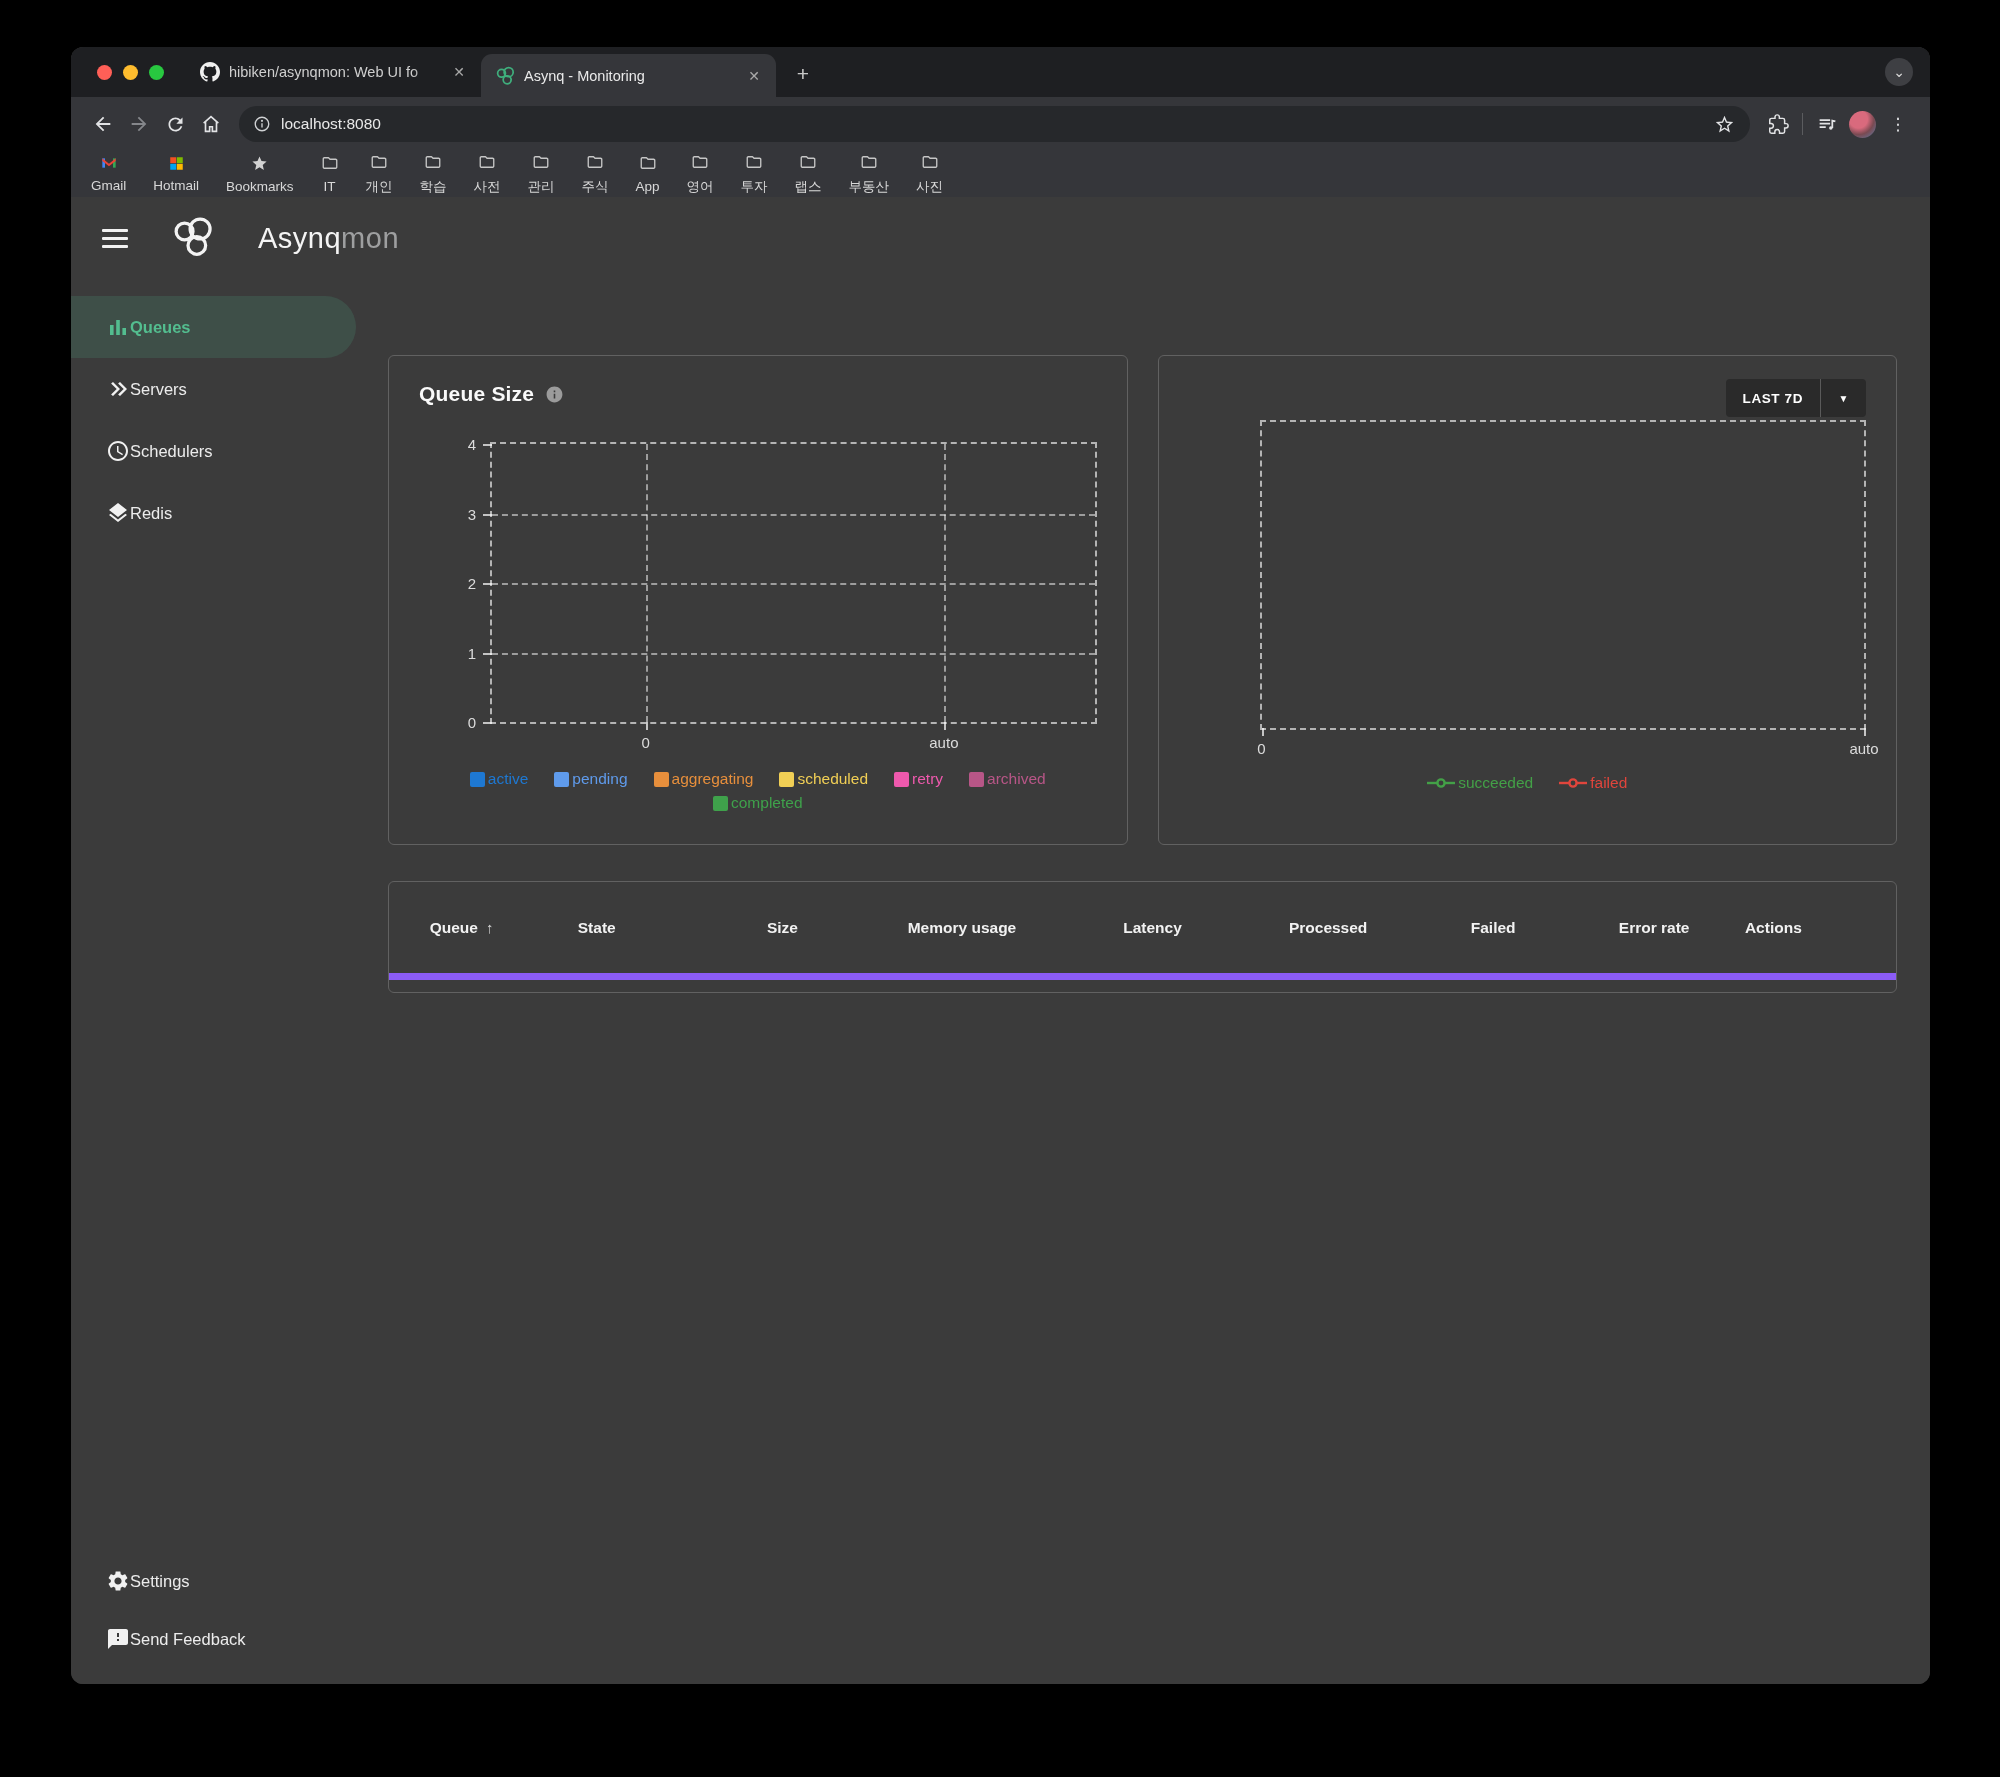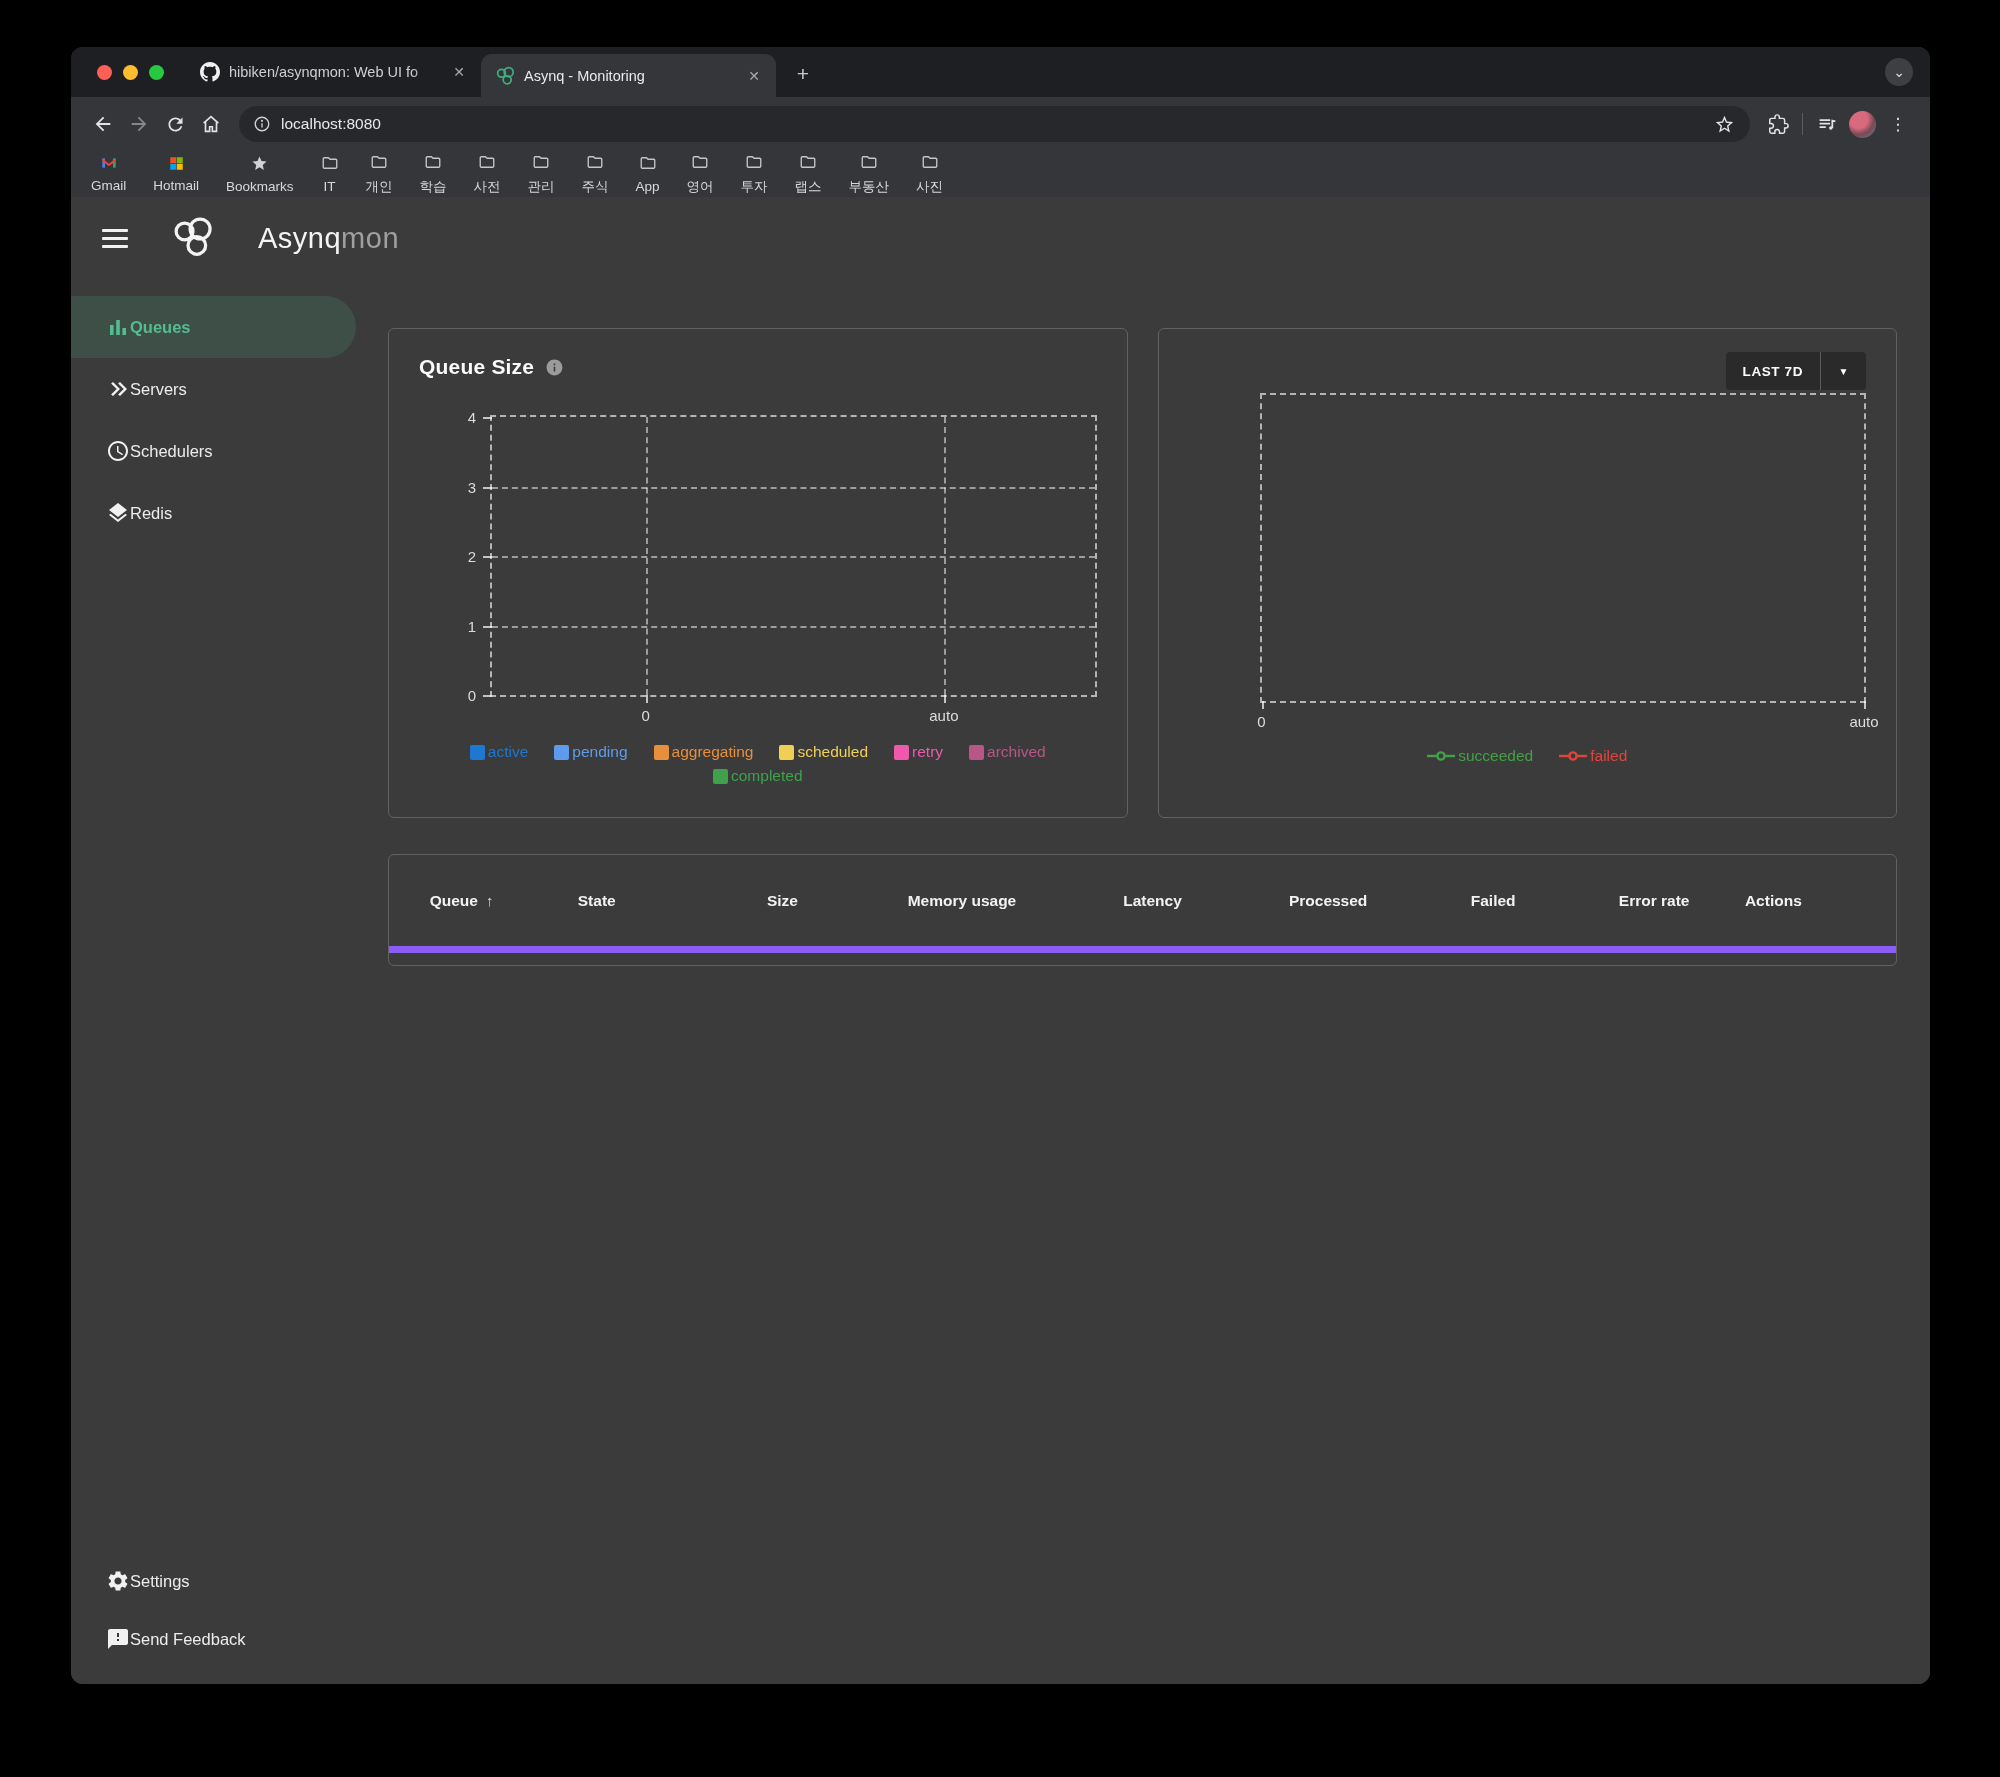--- a/index.html
+++ b/index.html
@@ -48,21 +48,21 @@
   .nav-item { height:62px; display:flex; align-items:center; padding-left:35px; color:#ececec; font-size:16.5px; font-weight:500; }
   .nav-item .nicon { width:24px; height:24px; flex:none; color:#f1f1f1; }
   .nav-item .nlabel { }
   .nav-item.active { border-radius:0 31px 31px 0; font-weight:bold; }
   .nav-list { margin-top:17px; }
   .side-footer { position:absolute; left:0; right:0; bottom:16px; }
   .side-footer .nav-item { height:58px; }
 
   .main { position:absolute; left:317px; top:0; width:1509px; }
   .cards-row { display:flex; gap:30px; margin-top:131px; }
-  .card { background:#3b3b3b; border:1px solid #616161; border-radius:6px; }
+  .card { background:#3b3b3b; border:1px solid #616161; border-radius:6px;margin-top:27px; }
   .chart-card { flex:1; height:490px; padding:26px 30px; position:relative; }
   .card-head { display:flex; align-items:center; gap:11px; height:24px; }
   .card-title { font-size:21px; font-weight:bold; color:#fafafa; letter-spacing:.2px; }
   .info-i { width:19px; height:19px; color:#9b9b9b; }
 
   .plotwrap { position:relative; margin-left:71px; }
   .plot { position:relative; border:2px dashed rgba(255,255,255,.62); }
   .qplot { margin-top:36px; height:282px; }
   .tplot { margin-top:38px; height:310px; }
   .gl-h { position:absolute; left:0; right:0; height:0; border-top:2px dashed rgba(255,255,255,.5); }

